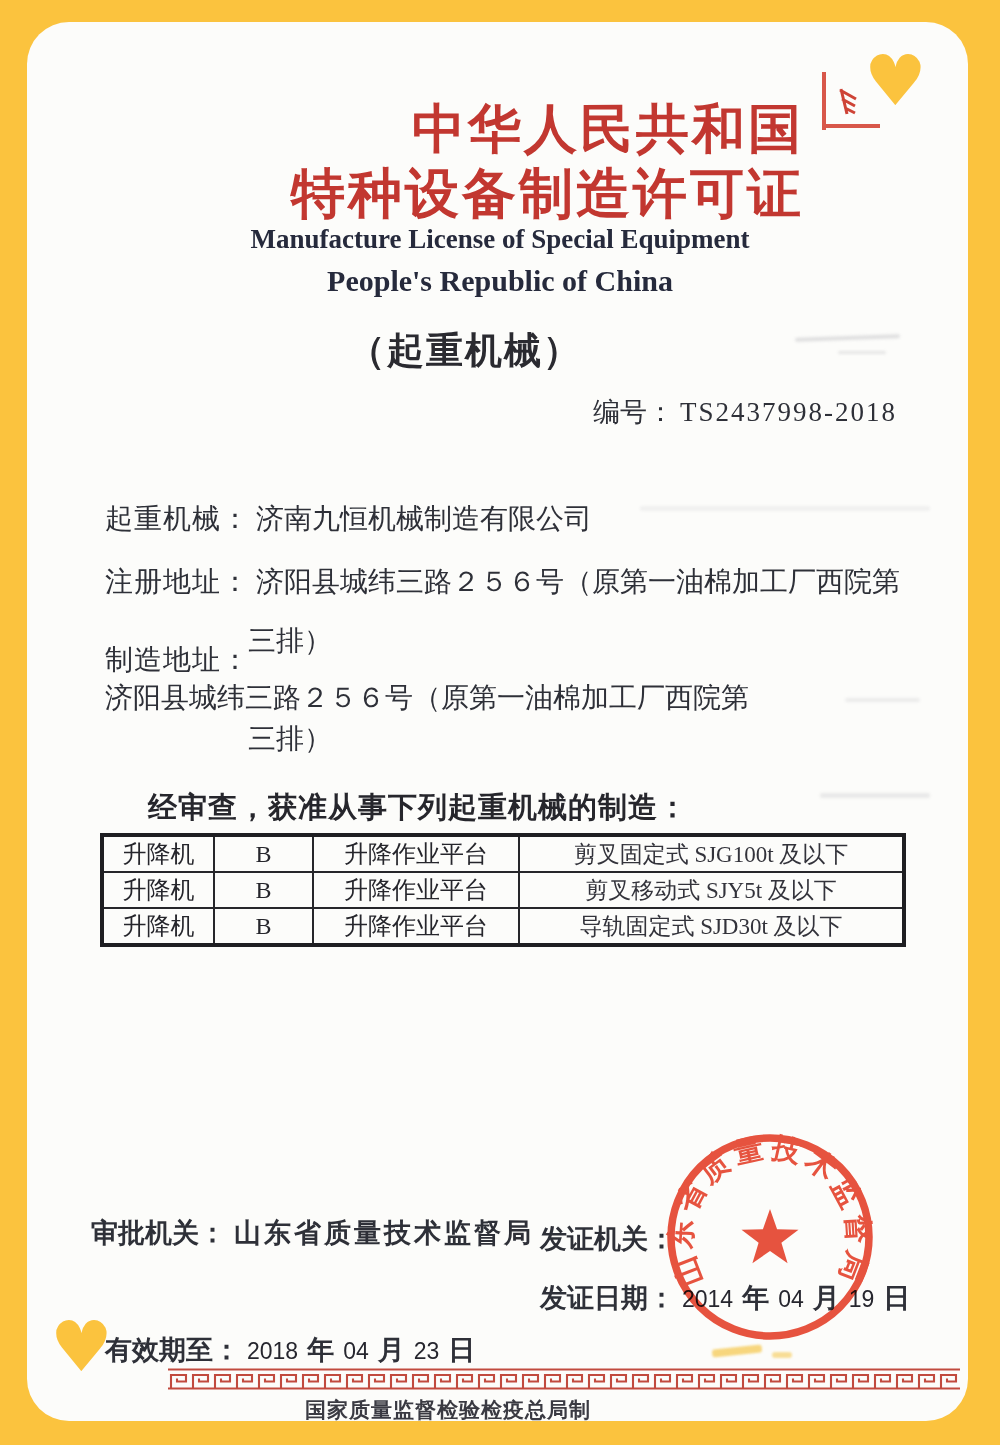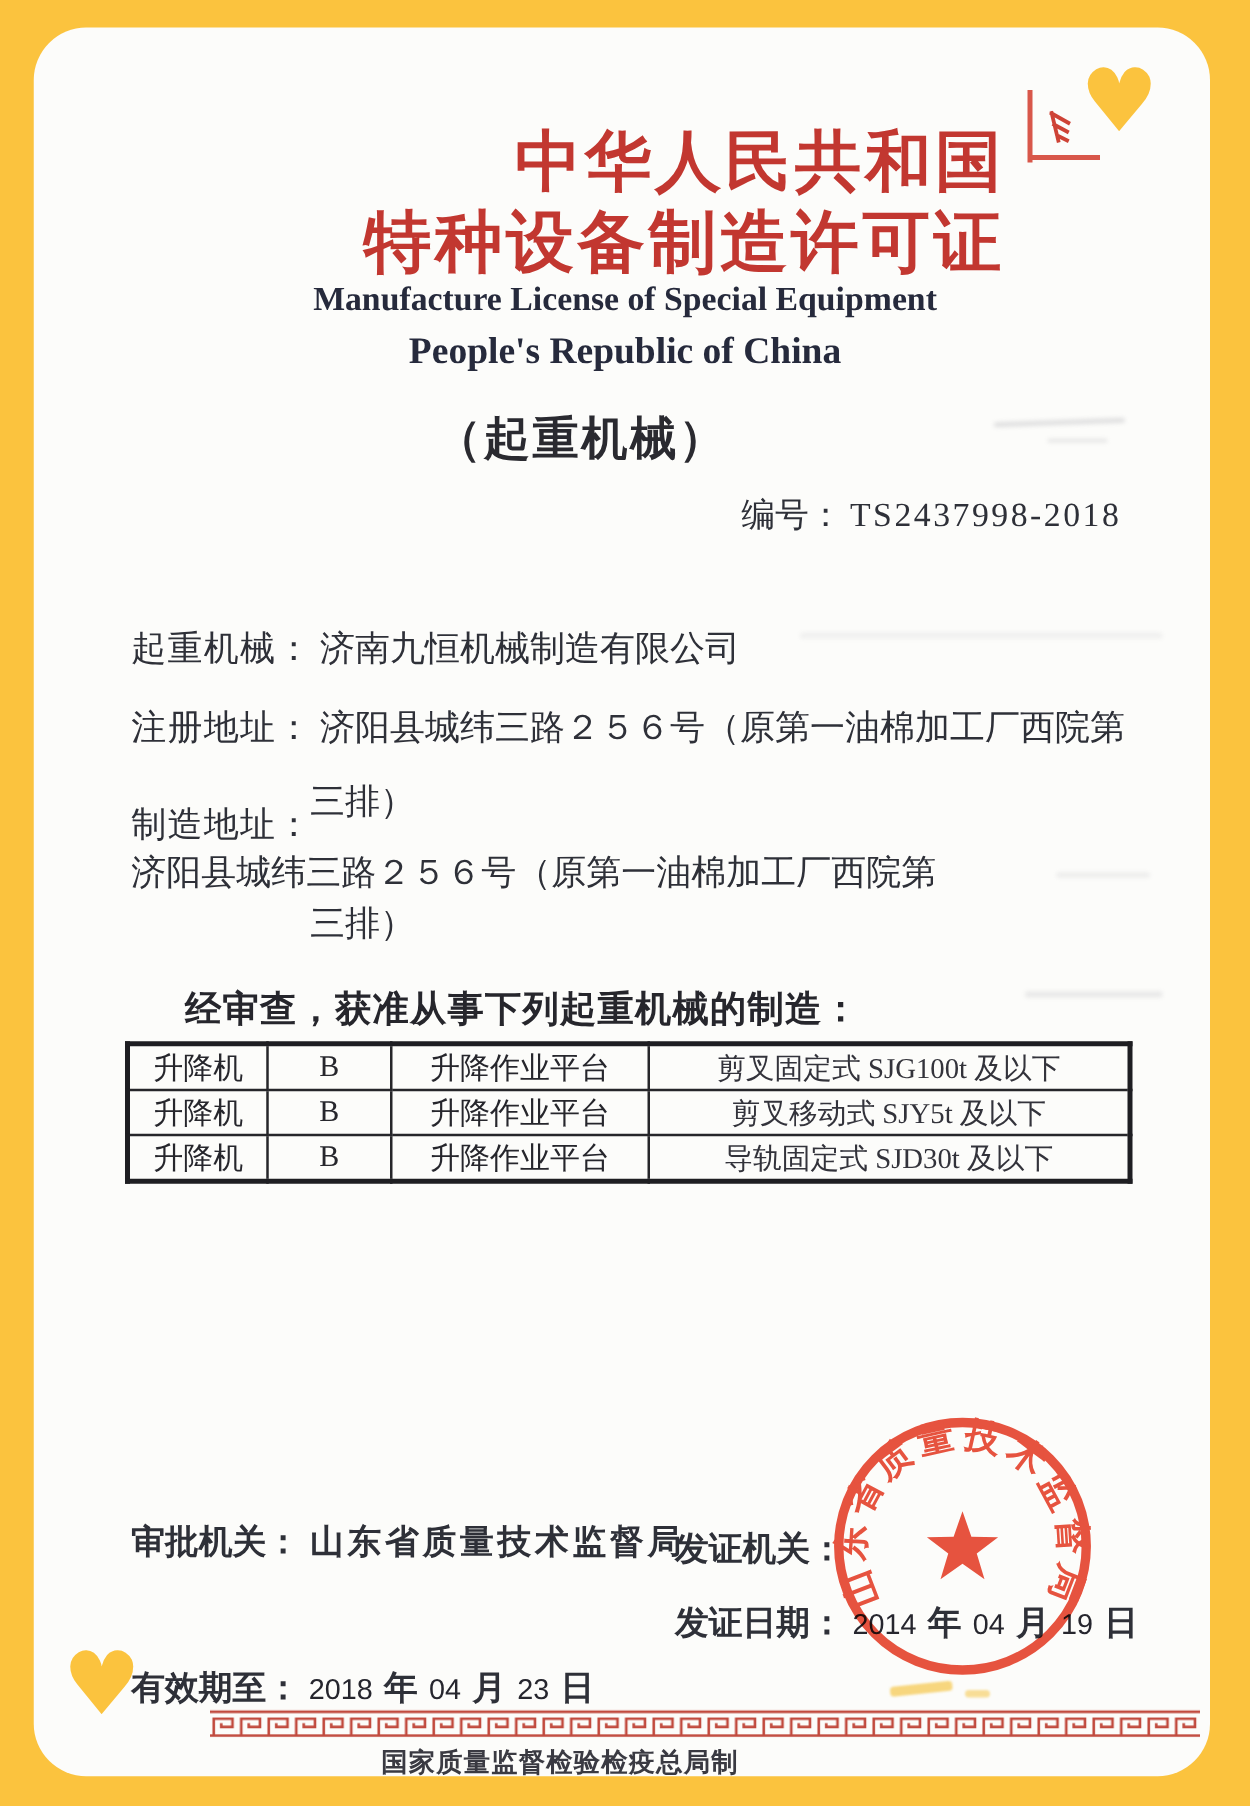--- a/index.html
+++ b/index.html
@@ -110,21 +110,21 @@
     </tr>
     <tr>
       <td>升降机</td>
       <td>B</td>
       <td>升降作业平台</td>
       <td class="model">导轨固定式 SJD30t 及以下</td>
     </tr>
   </tbody>
     </table>
 
-  <div class="b-lab" style="left:105px;top:1215px;">
+  <div class="b-lab" style="left:91px;top:1215px;">
     <span>审批机关：</span>
     <span style="margin-left:8px;letter-spacing:3px;">山东省质量技术监督局</span>
   </div>
   <div class="b-lab" style="left:540px;top:1221px;">发证机关：</div>
 
   <div class="b-lab" style="left:105px;top:1332px;">
     <span>有效期至：</span>
     <span class="num">2018</span>
     <span class="unit">年</span>
     <span class="num">04</span>

